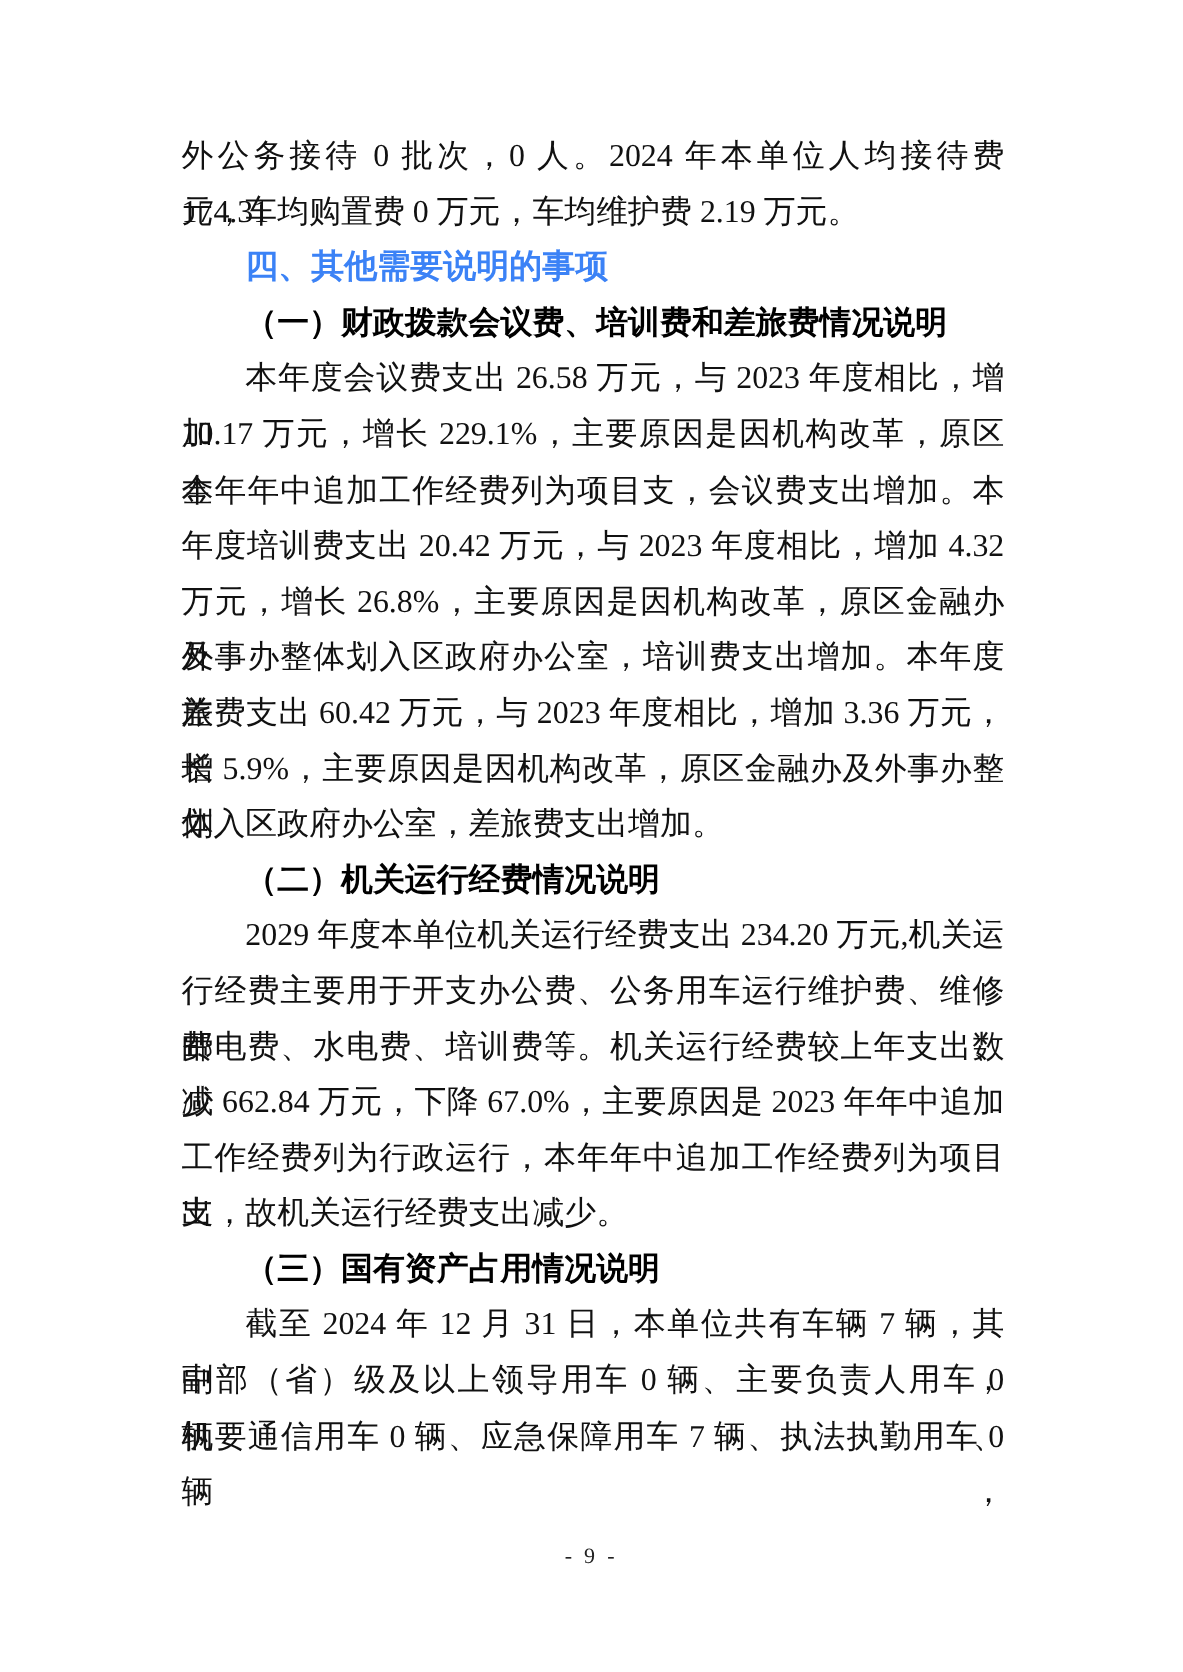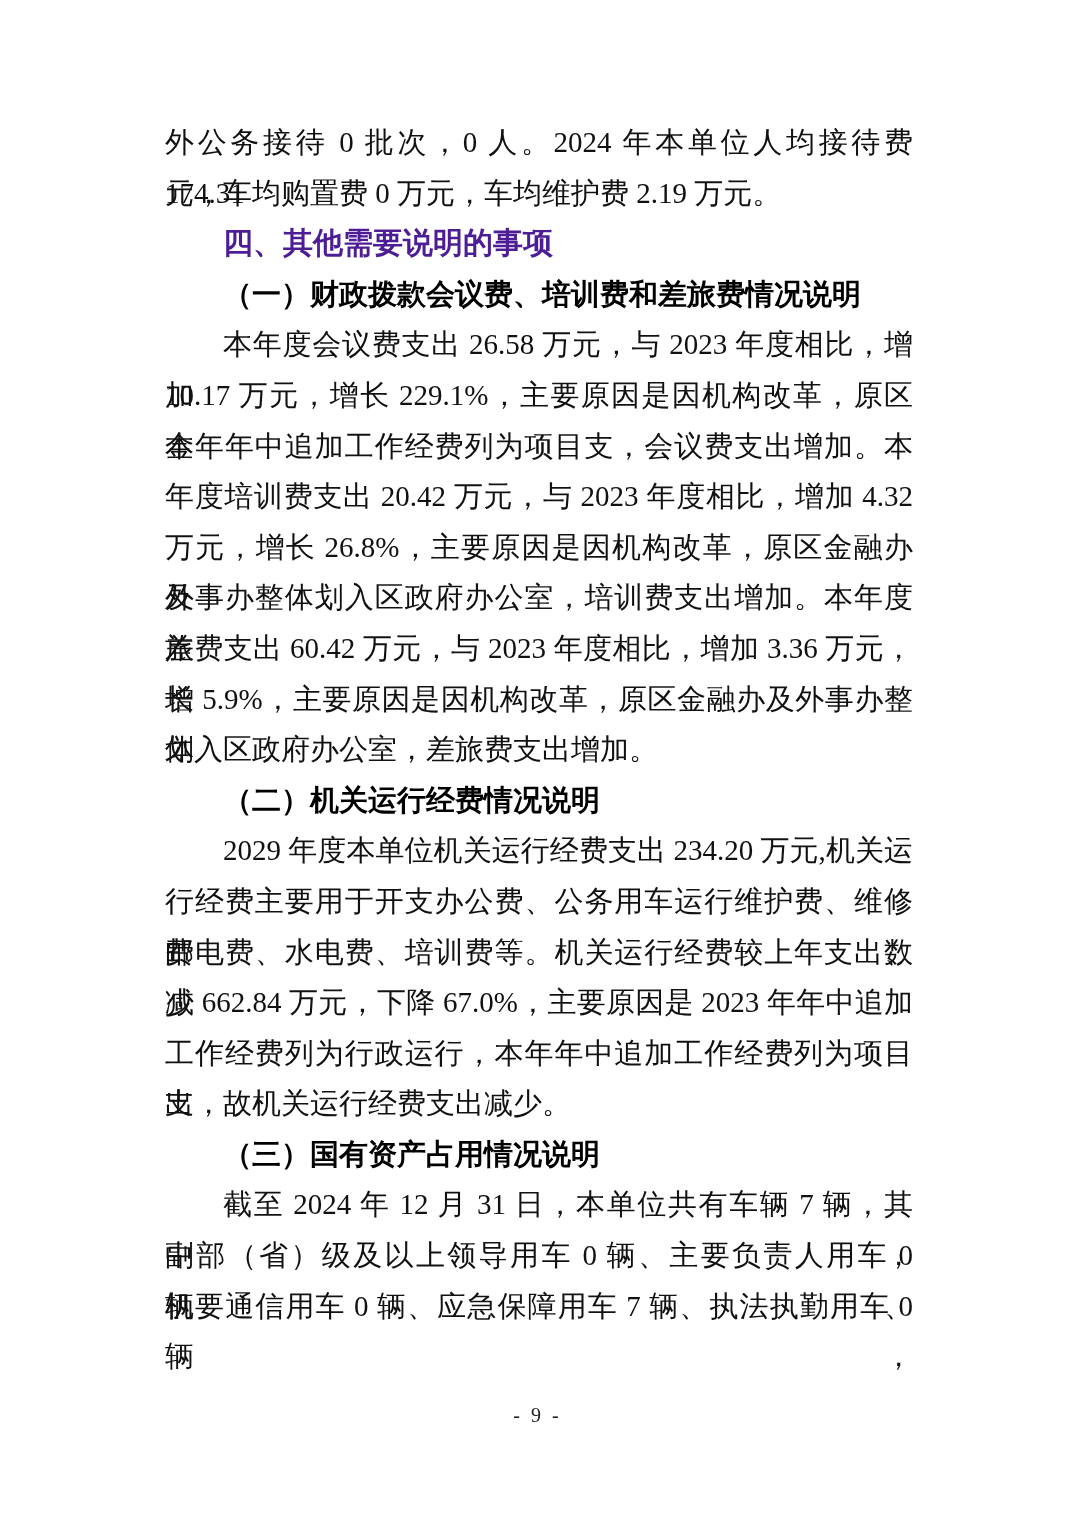--- a/index.html
+++ b/index.html
@@ -38,21 +38,21 @@
   }
   .line.indent {
     text-indent: 58px;
   }
   .line.h1 {
     font-family: "Liberation Sans", "DejaVu Sans", sans-serif;
     font-weight: 700;
     text-align: left;
     text-align-last: left;
     font-size: 30px;
-    color: #4c1d95;
+    color: #3b82f6;
   }
   .line.h2 {
     font-weight: 700;
     text-align: right;
     text-align-last: left;
     color: #000000;
   }
   .footer {
     position: absolute;
     left: 0;

